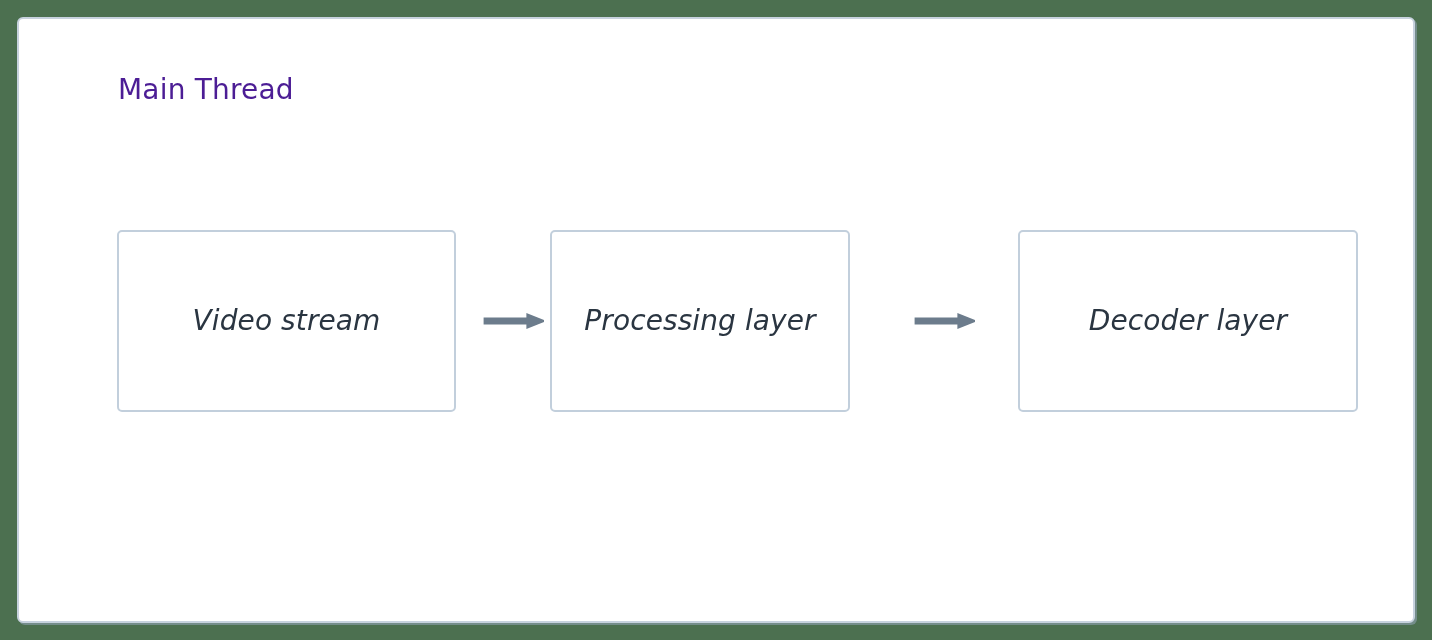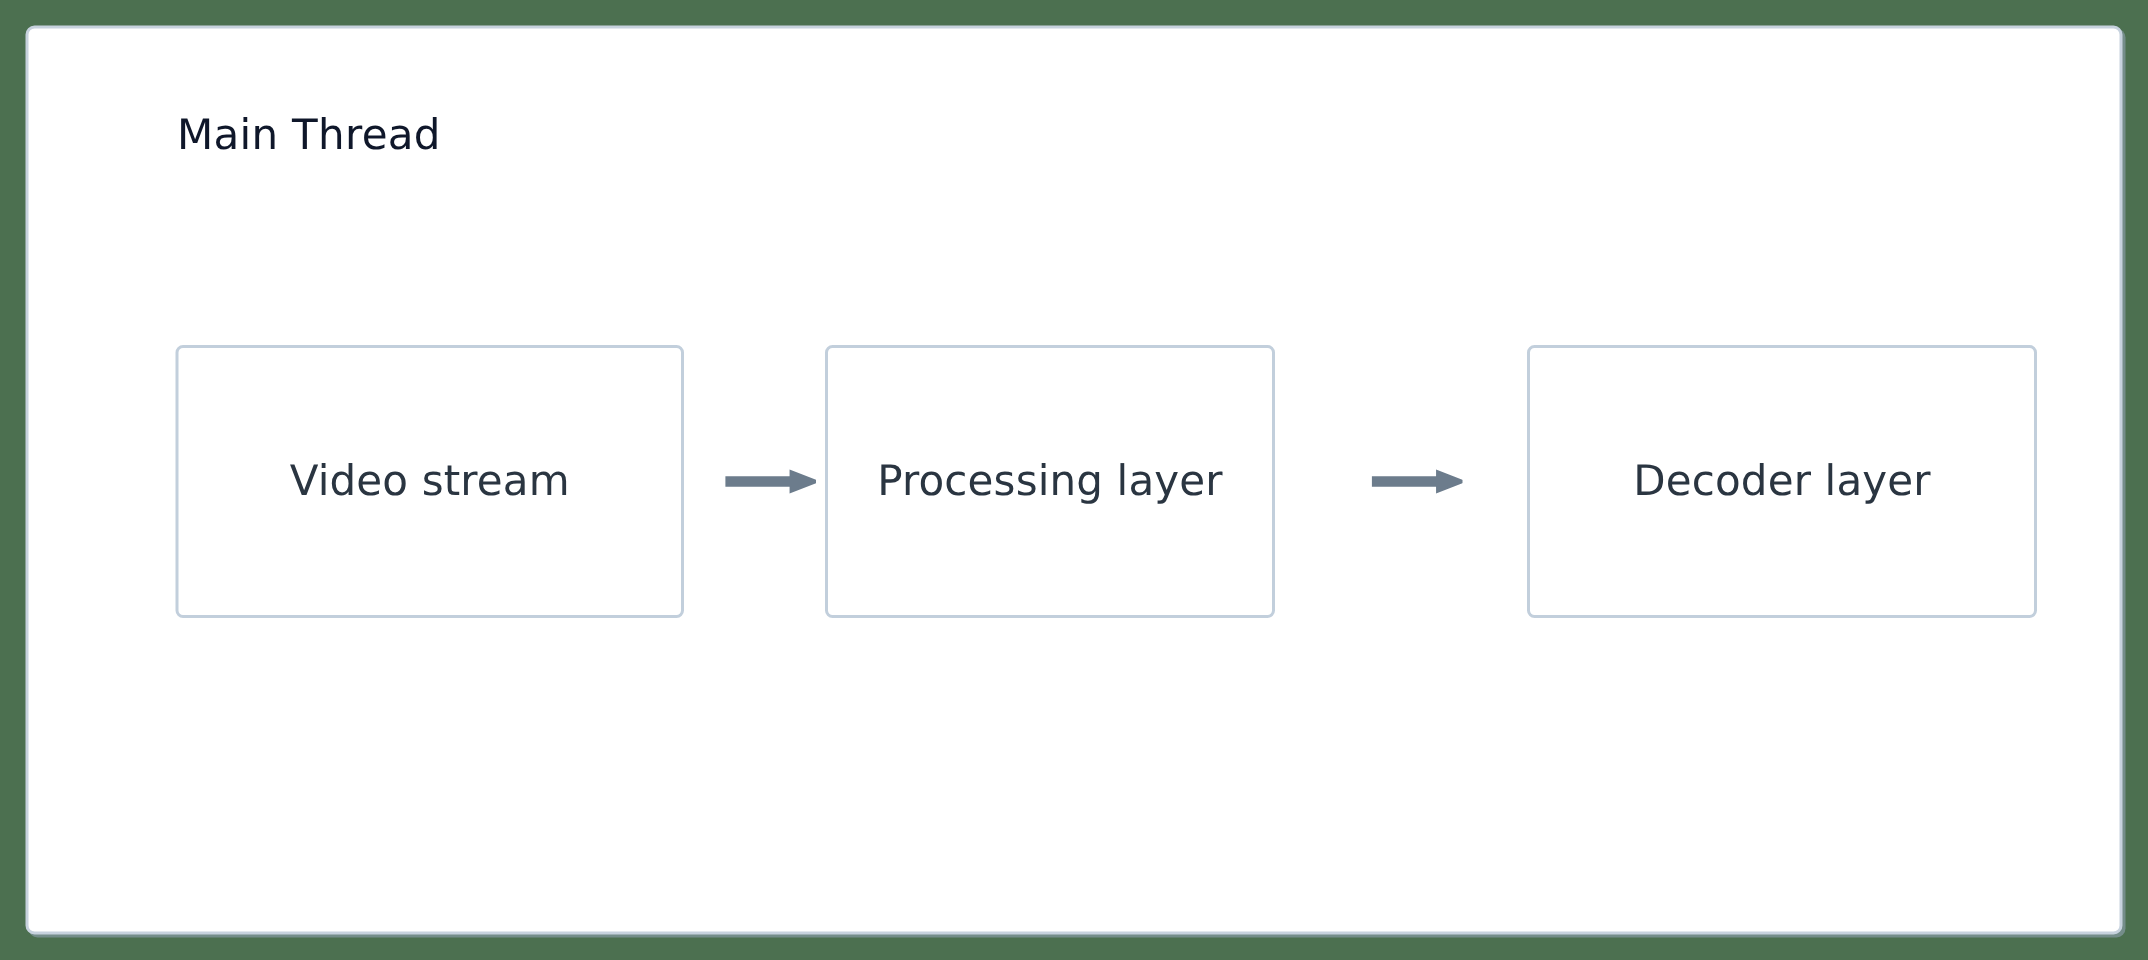--- a/index.html
+++ b/index.html
@@ -26,21 +26,21 @@
     border-radius: 6px;
     box-shadow: 2px 2px 0 rgba(150,165,185,0.55);
   }
 
   .cluster-title {
     position: absolute;
     left: 99px;
     top: 56px;
     font-size: 28px;
     line-height: 30px;
-    color: #0f172a;
+    color: #4c1d95;
     letter-spacing: 0.2px;
     white-space: nowrap;
   }
 
   .flow {
     position: absolute;
     left: 0;
     top: 0;
     width: 100%;
     height: 100%;
@@ -57,20 +57,21 @@
     justify-content: center;
     top: 211px;
     height: 182px;
   }
   .node-label {
     font-size: 28px;
     line-height: 32px;
     color: #2a3541;
     white-space: nowrap;
     letter-spacing: 0.1px;
+    font-style: italic;
   }
 
   .node-1 { left: 98px;  width: 339px; }
   .node-2 { left: 531px; width: 300px; }
   .node-3 { left: 961px; width: 340px; margin-left: 38px; }
 
   .edge {
     position: absolute;
     top: 287px;
     height: 30px;

